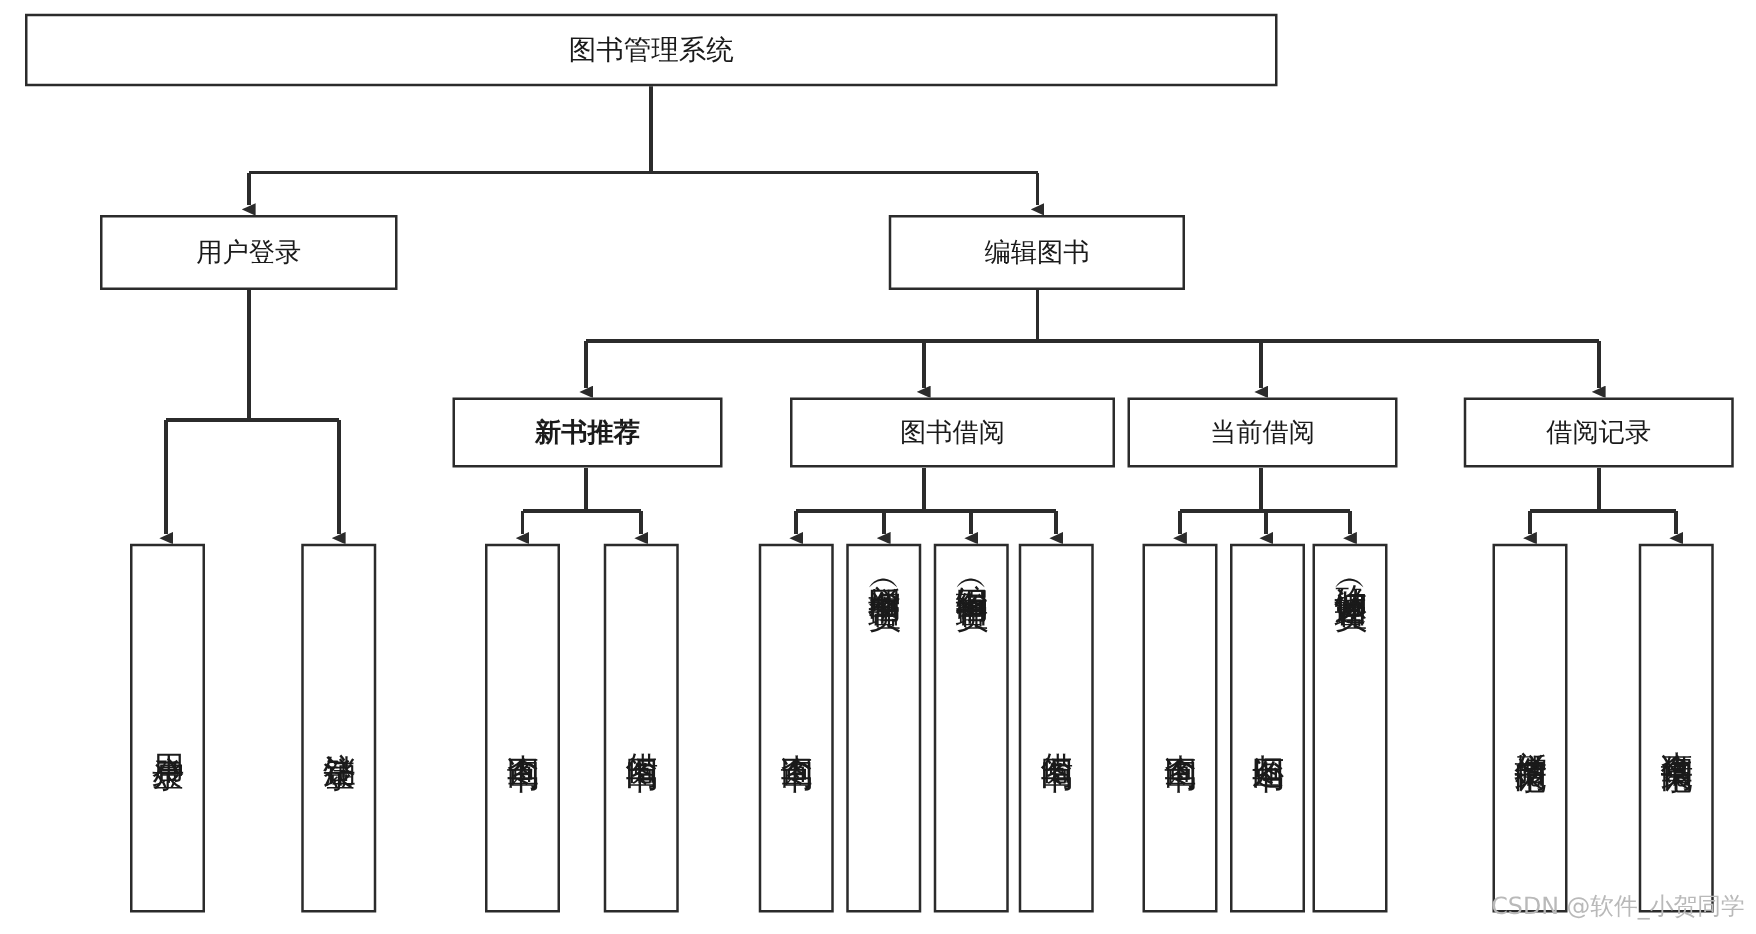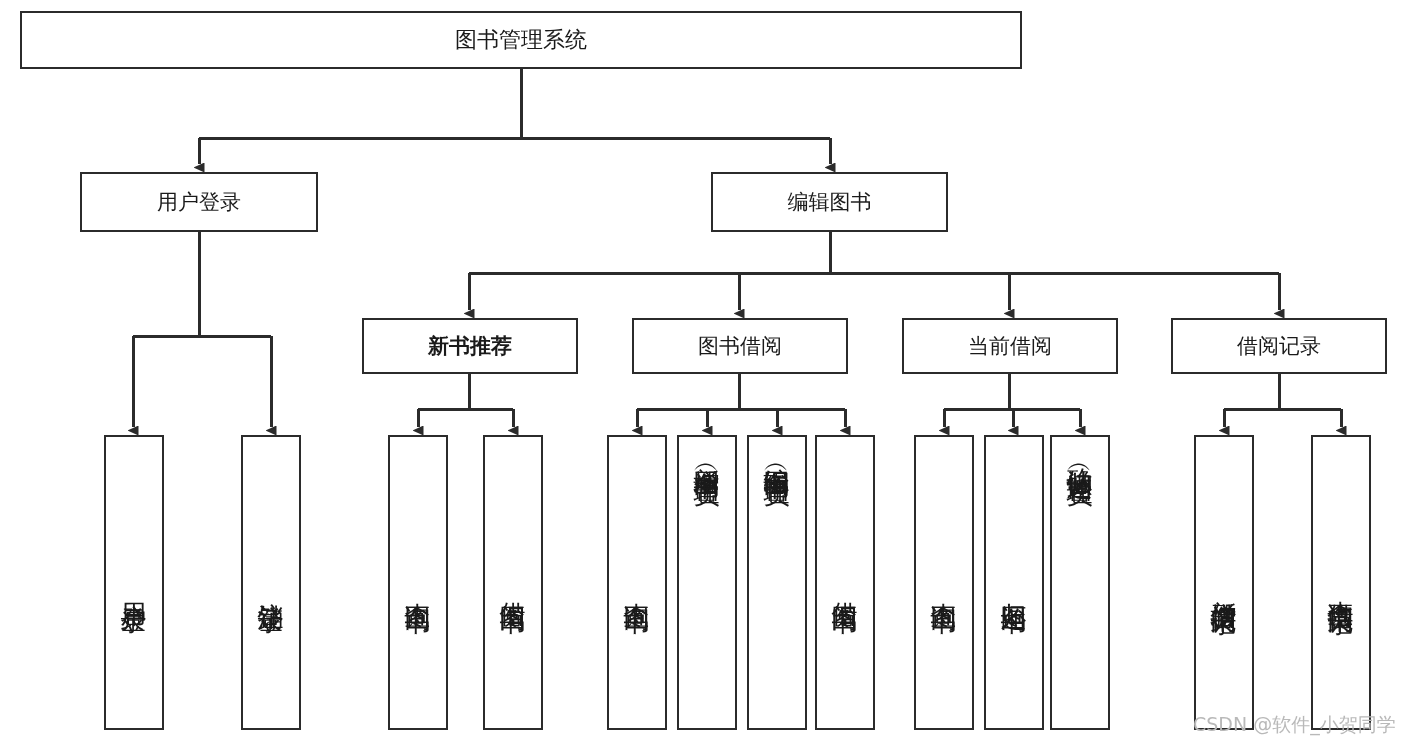--- a/index.html
+++ b/index.html
@@ -117,21 +117,21 @@
   <div class="node lvl2" style="left:80px;top:172px;width:238px;height:60px;">
     <span>用户登录</span>
   </div>
   <div class="node lvl2" style="left:711px;top:172px;width:237px;height:60px;">
     <span>编辑图书</span>
   </div>
 
   <div class="node lvl3" style="left:362px;top:318px;width:216px;height:56px;font-weight:bold;">
     <span>新书推荐</span>
   </div>
-  <div class="node lvl3" style="left:632px;top:318px;width:216px;height:56px;">
+  <div class="node lvl3" style="left:632px;top:318px;width:260px;height:56px;">
     <span>图书借阅</span>
   </div>
   <div class="node lvl3" style="left:1171px;top:318px;width:216px;height:56px;">
     <span>借阅记录</span>
   </div>
   <div class="node lvl3" style="left:902px;top:318px;width:216px;height:56px;">
     <span>当前借阅</span>
   </div>
 
   <div class="node leaf" style="left:104px;top:435px;width:60px;height:295px;">

